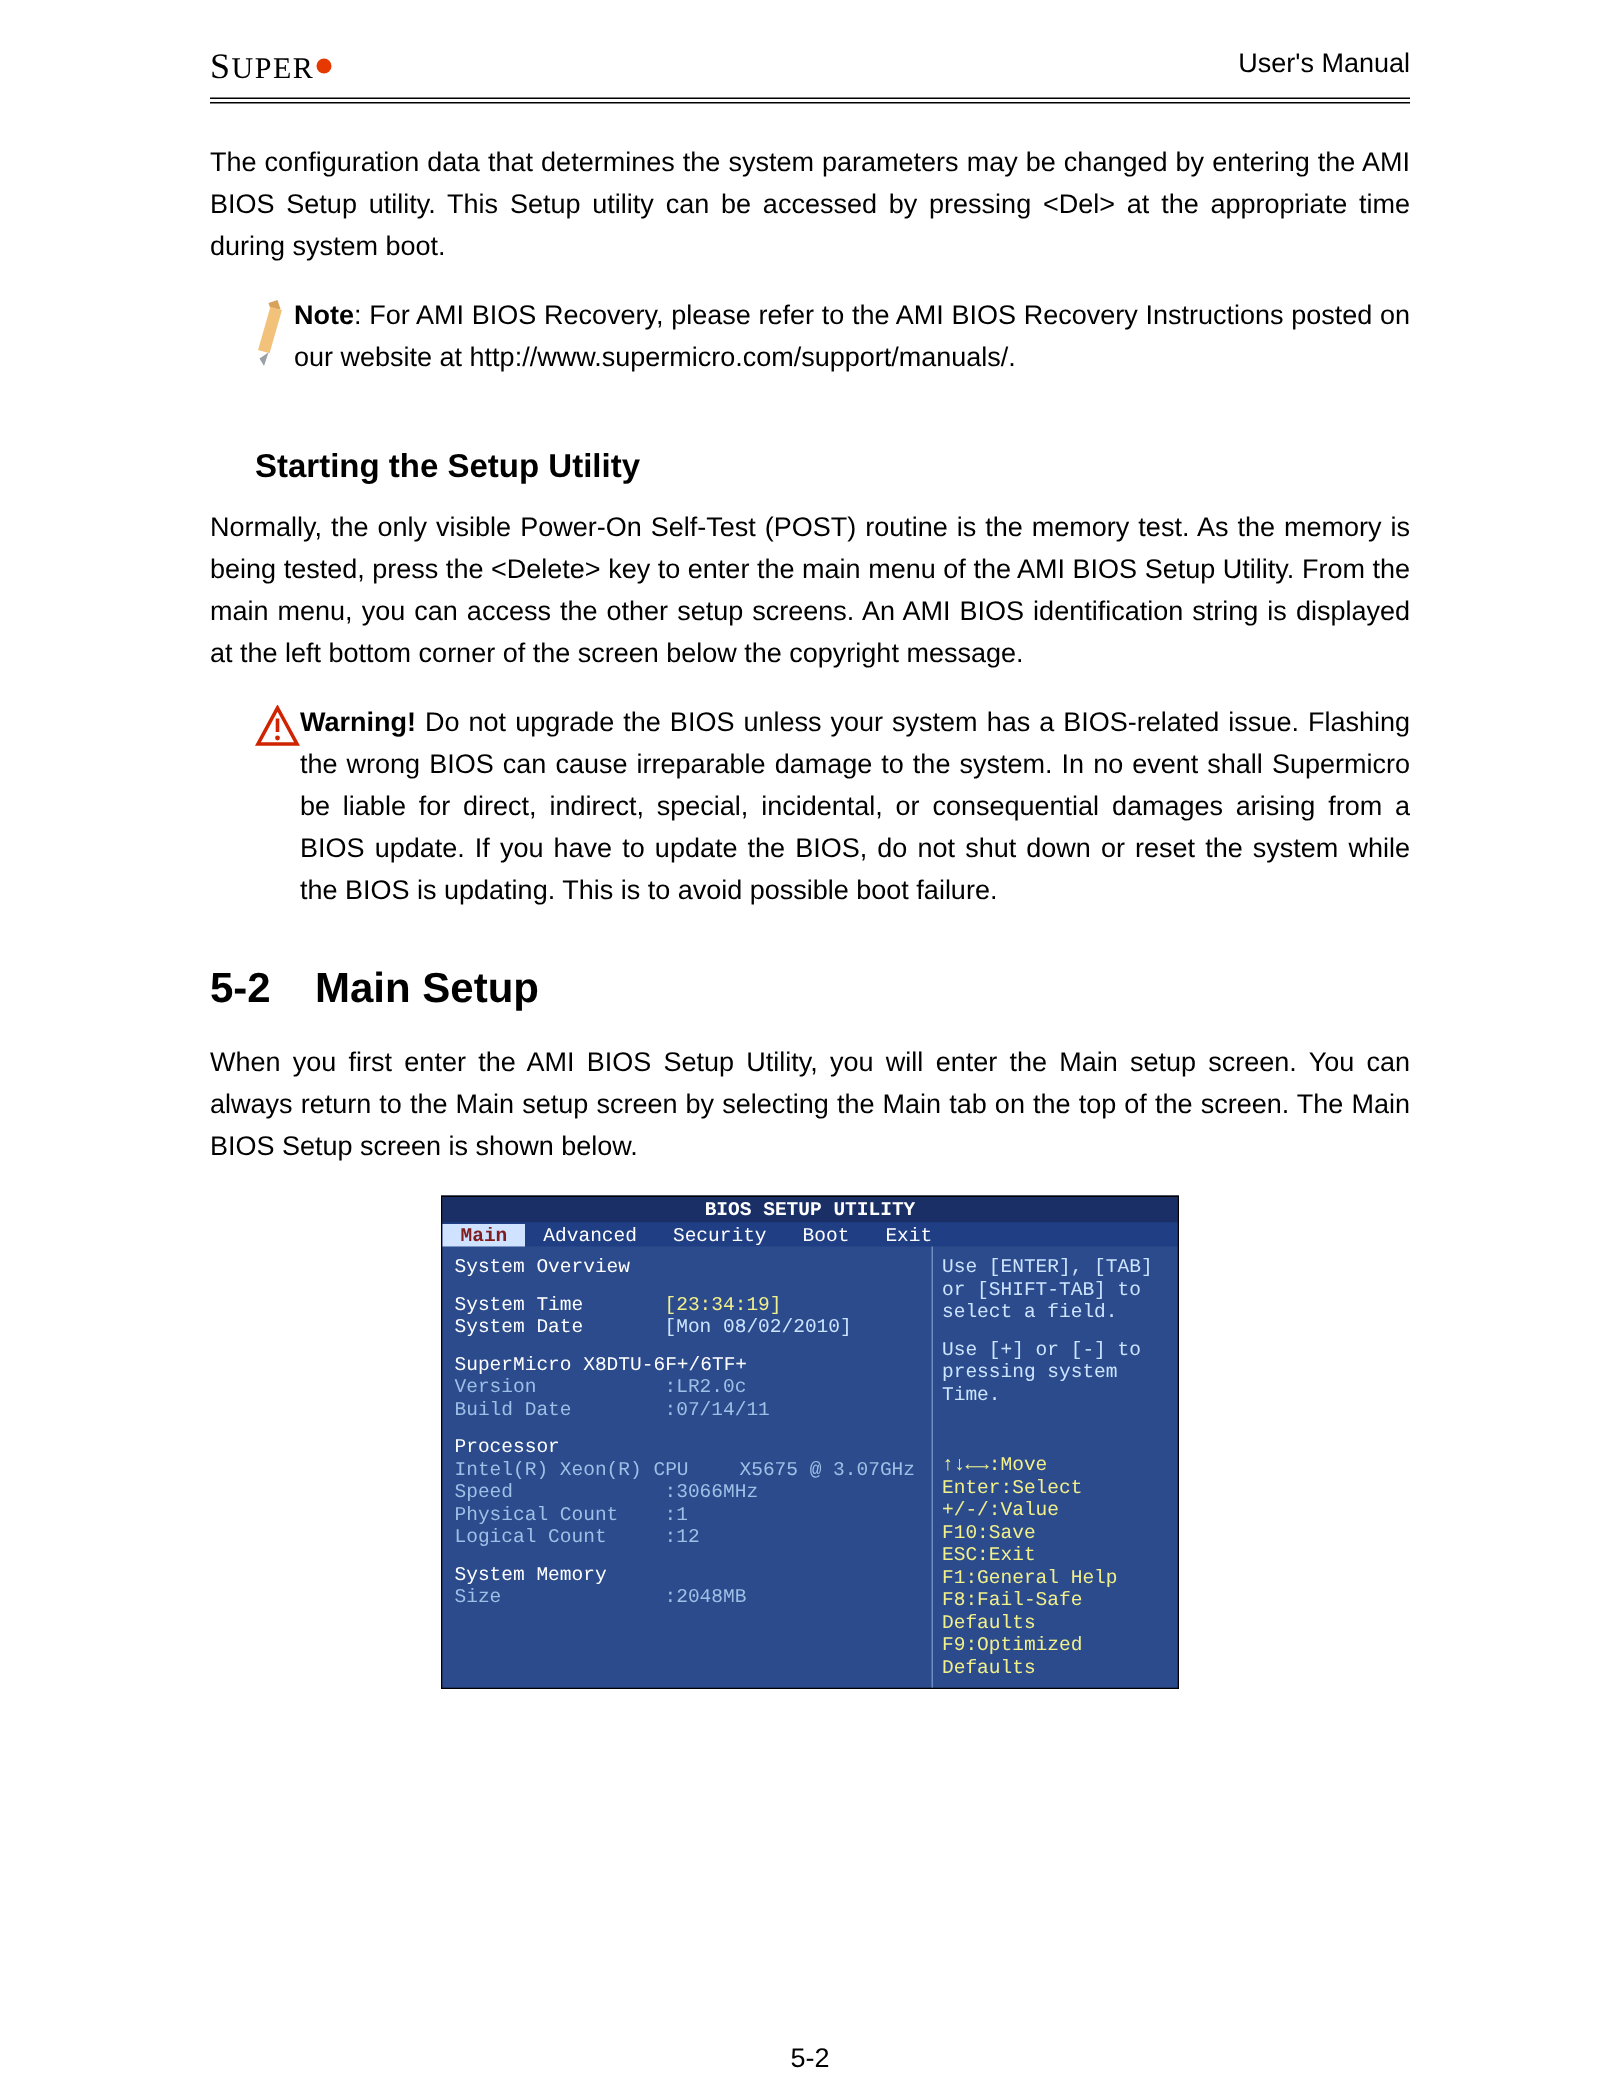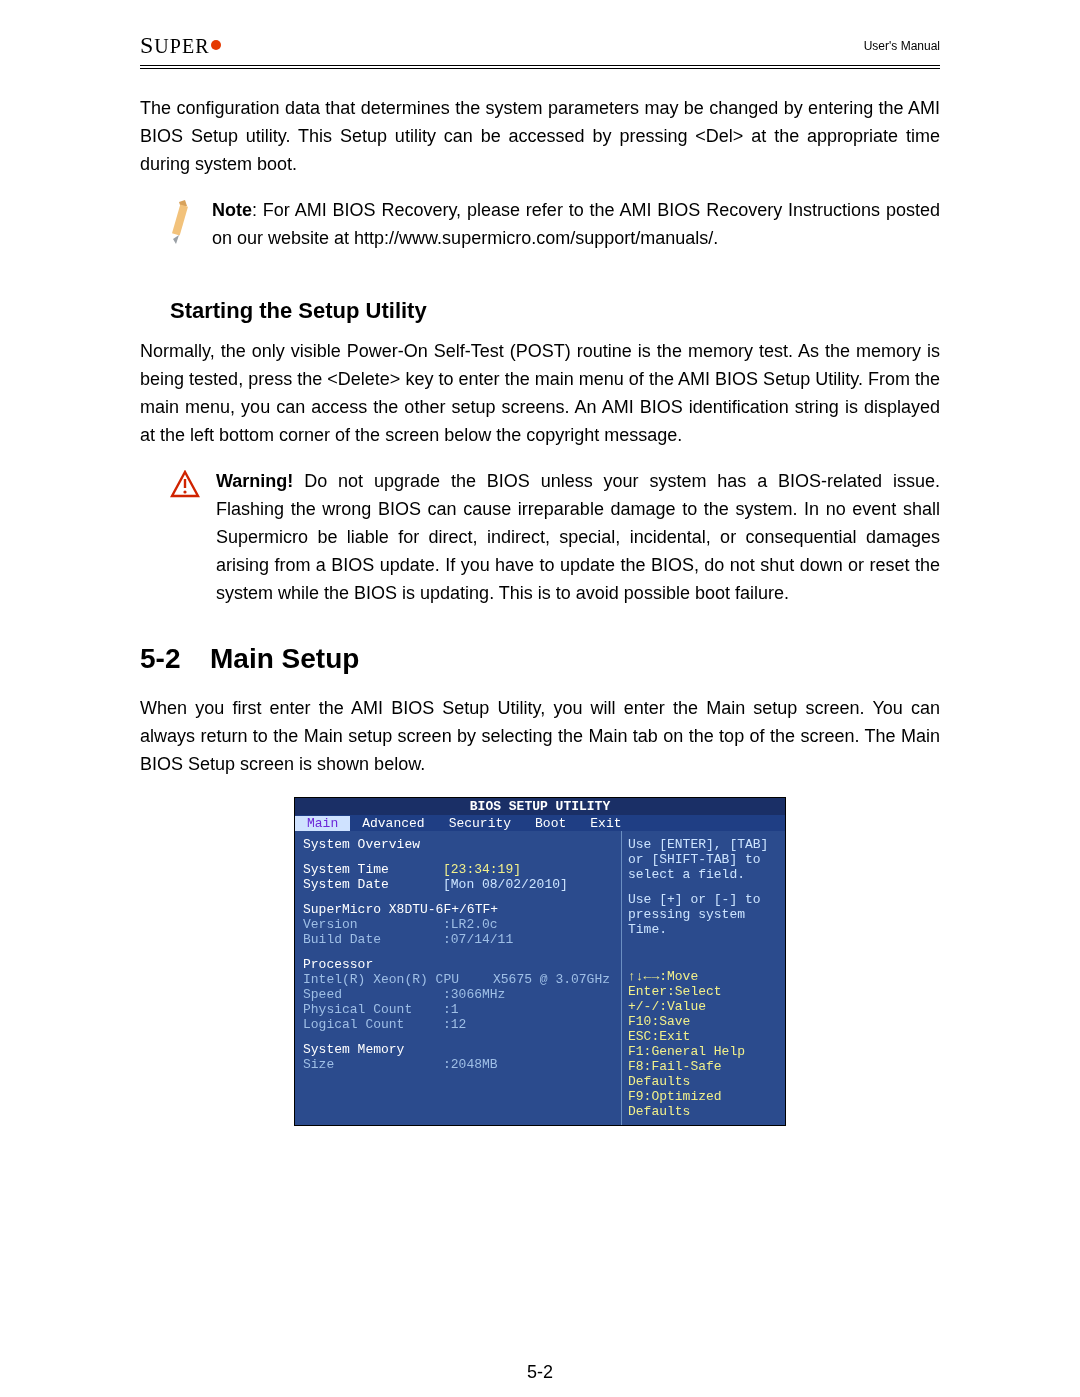--- a/index.html
+++ b/index.html
@@ -11,21 +11,21 @@
   .page {
     width: 1080px;
     height: 1397px;
     box-sizing: border-box;
     padding: 32px 140px 0 140px;
     position: relative;
   }
   .hdr {
     display: flex;
     justify-content: space-between;
-    align-items: center;
+    align-items: flex-start;
     font-size: 18px;
     padding-bottom: 4px;
   }
   .hdr-left {
     display: flex;
     align-items: baseline;
     gap: 4px;
   }
   .super-logo {
     font-family: "Times New Roman", serif;
@@ -35,40 +35,39 @@
   .super-logo .s { font-size: 24px; }
   .logo-dot {
     display: inline-block;
     width: 10px; height: 10px;
     border-radius: 50%;
     background: #e53900;
     vertical-align: 3px;
     margin-left: 2px;
   }
   .hdr-mid { font-family: Arial, sans-serif; font-size: 18px; }
-  .hdr-right { font-family: Arial, sans-serif; font-size: 12px; }
+  .hdr-right { font-family: Arial, sans-serif; font-size: 18px; }
   .rule { border: none; border-top: 4px double #000; margin: 2px 0 26px 0; }
 
   .h3 {
     font-family: Arial, Helvetica, sans-serif;
     font-weight: 700;
     font-size: 22px;
     margin: 0 0 14px 30px;
   }
   .body {
     font-family: Arial, Helvetica, sans-serif;
     font-size: 18px;
     line-height: 1.55;
     text-align: justify;
     margin: 0 0 18px 0;
   }
 
   .note-row {
     display: flex;
-    gap: 16px;
     margin: 0 0 24px 0;
     padding-left: 30px;
   }
   .note-icon {
     flex: 0 0 26px;
     padding-top: 2px;
   }
   .note-text {
     flex: 1;
     font-size: 18px;
@@ -103,21 +102,21 @@
     padding: 1px 0;
   }
   .bios-tabs {
     display: flex;
     background: #1f3e84;
     color: #fff;
     height: 16px;
     align-items: center;
   }
   .bios-tab { padding: 0 12px; }
-  .bios-tab.active { background: #cfe2ff; color: #6d28d9; }
+  .bios-tab.active { background: #cfe2ff; color: #7f1d1d; font-weight: bold; }
   .bios-body {
     display: flex;
     background: #2b4b8d;
     height: 294px;
   }
   .bios-left {
     flex: 1;
     padding: 6px 8px;
     border-right: 1px solid #6b8fc2;
     color: #cce4ff;

